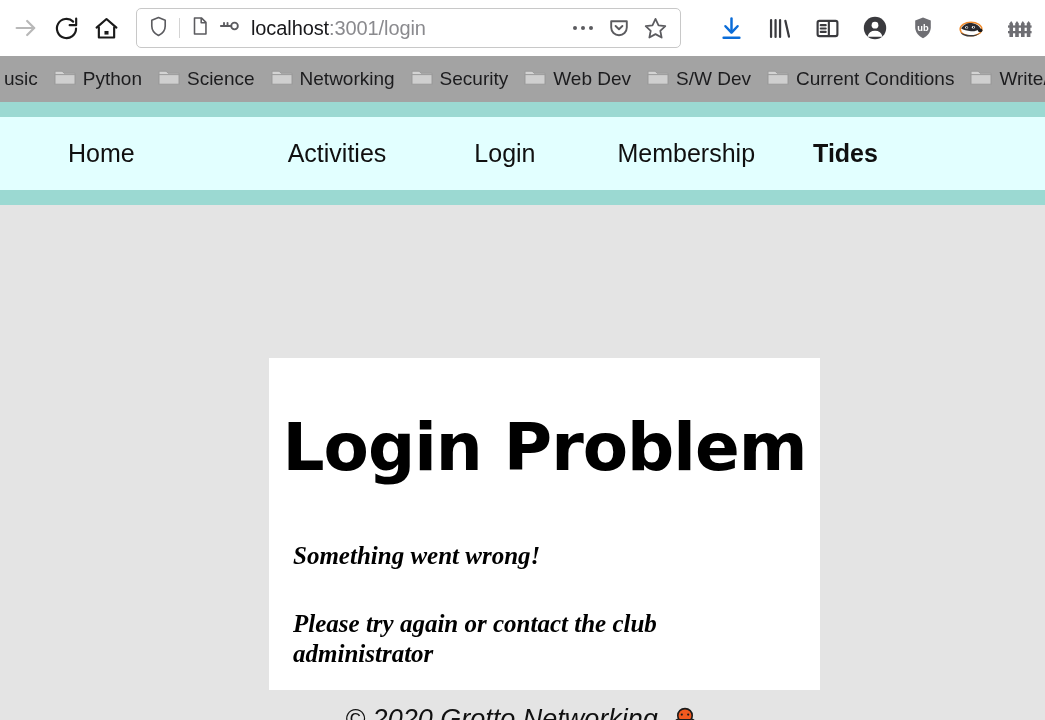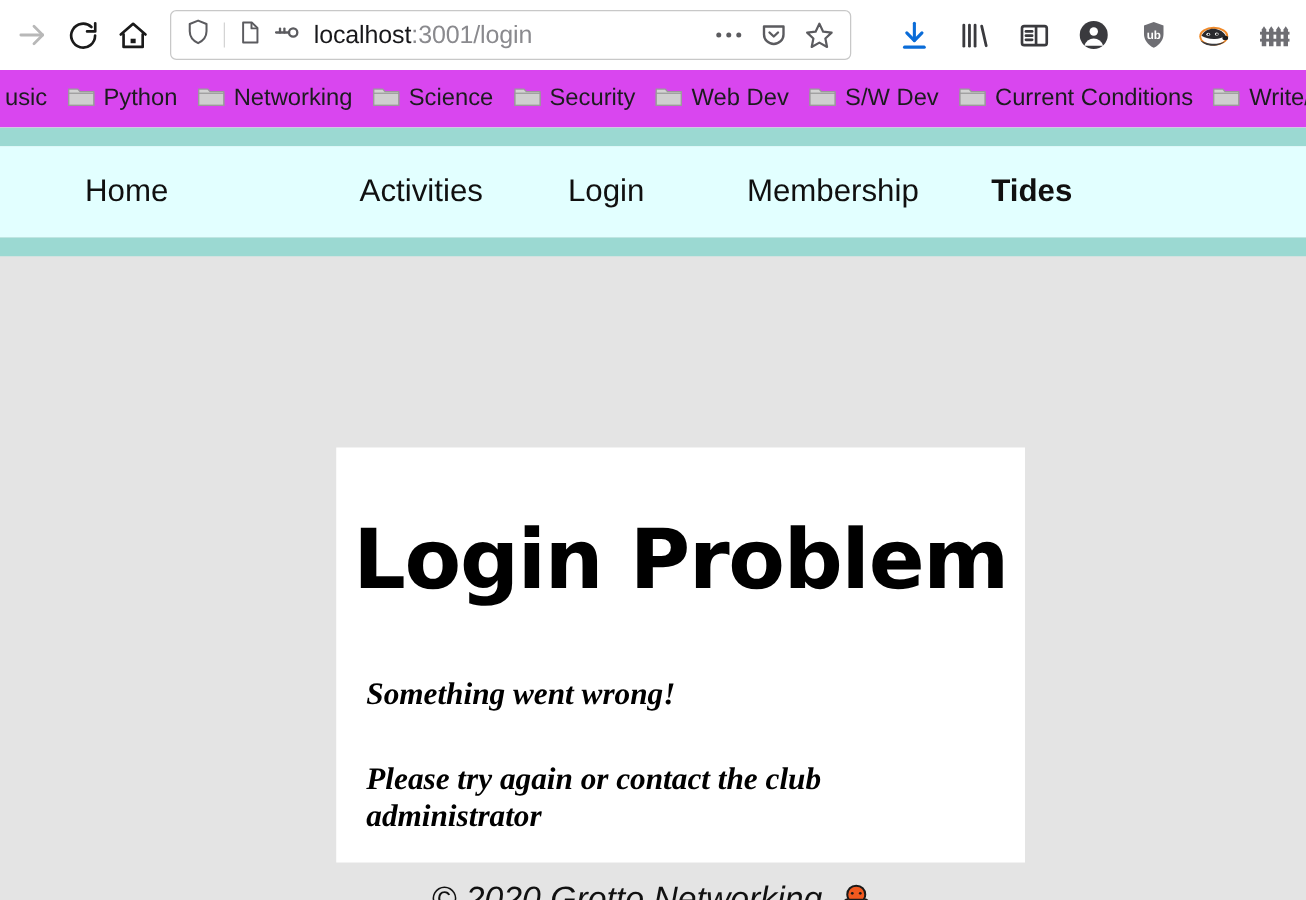--- a/index.html
+++ b/index.html
@@ -117,21 +117,21 @@
     align-items: center;
     justify-content: center;
     flex: 0 0 auto;
   }
 
   
   .bookmarks-bar {
     height: 46px;
     display: flex;
     align-items: center;
-    background: #d946ef;
+    background: #a3a3a3;
     padding-left: 0;
     box-sizing: border-box;
     overflow: hidden;
     white-space: nowrap;
   }
   .bm {
     display: flex;
     align-items: center;
     gap: 7px;
     padding: 4px 8px;
@@ -171,21 +171,21 @@
   .sitenav a {
     font-size: 25px;
     color: #101010;
     text-decoration: none;
     display: block;
     white-space: nowrap;
   }
   .nav-item { flex: 0 0 auto; }
   .nav-i0 { margin-left: 68px; }
   .nav-i1 { margin-left: 153px; }
-  .nav-i2 { margin-left: 68px; }
+  .nav-i2 { margin-left: 88px; }
   .nav-i3 { margin-left: 82px; }
   .nav-i4 { margin-left: 58px; font-weight: bold; }
 
   .card {
     position: absolute;
     left: 269px;
     top: 256px;
     width: 551px;
     height: 332px;
     background: #ffffff;
@@ -410,31 +410,31 @@
       <span class="bm-label">Python</span>
     </div>
 
     <div class="bm">
       <span class="folder-ico">
         <svg width="22" height="18" viewBox="0 0 22 18">
           <path d="M1 3.2h7.2l1.8 2H21v11H1z" fill="#d3d3d3" stroke="#9a9a9a" stroke-width="1"></path>
           <rect x="1" y="6.6" width="20" height="9.6" fill="#cfcfcf" stroke="#9a9a9a" stroke-width="1"></rect>
         </svg>
       </span>
+      <span class="bm-label">Science</span>
+    </div>
+
+    <div class="bm">
+      <span class="folder-ico">
+        <svg width="22" height="18" viewBox="0 0 22 18">
+          <path d="M1 3.2h7.2l1.8 2H21v11H1z" fill="#d3d3d3" stroke="#9a9a9a" stroke-width="1"></path>
+          <rect x="1" y="6.6" width="20" height="9.6" fill="#cfcfcf" stroke="#9a9a9a" stroke-width="1"></rect>
+        </svg>
+      </span>
       <span class="bm-label">Networking</span>
-    </div>
-
-    <div class="bm">
-      <span class="folder-ico">
-        <svg width="22" height="18" viewBox="0 0 22 18">
-          <path d="M1 3.2h7.2l1.8 2H21v11H1z" fill="#d3d3d3" stroke="#9a9a9a" stroke-width="1"></path>
-          <rect x="1" y="6.6" width="20" height="9.6" fill="#cfcfcf" stroke="#9a9a9a" stroke-width="1"></rect>
-        </svg>
-      </span>
-      <span class="bm-label">Science</span>
     </div>
 
     <div class="bm">
       <span class="folder-ico">
         <svg width="22" height="18" viewBox="0 0 22 18">
           <path d="M1 3.2h7.2l1.8 2H21v11H1z" fill="#d3d3d3" stroke="#9a9a9a" stroke-width="1"></path>
           <rect x="1" y="6.6" width="20" height="9.6" fill="#cfcfcf" stroke="#9a9a9a" stroke-width="1"></rect>
         </svg>
       </span>
       <span class="bm-label">Security</span>

